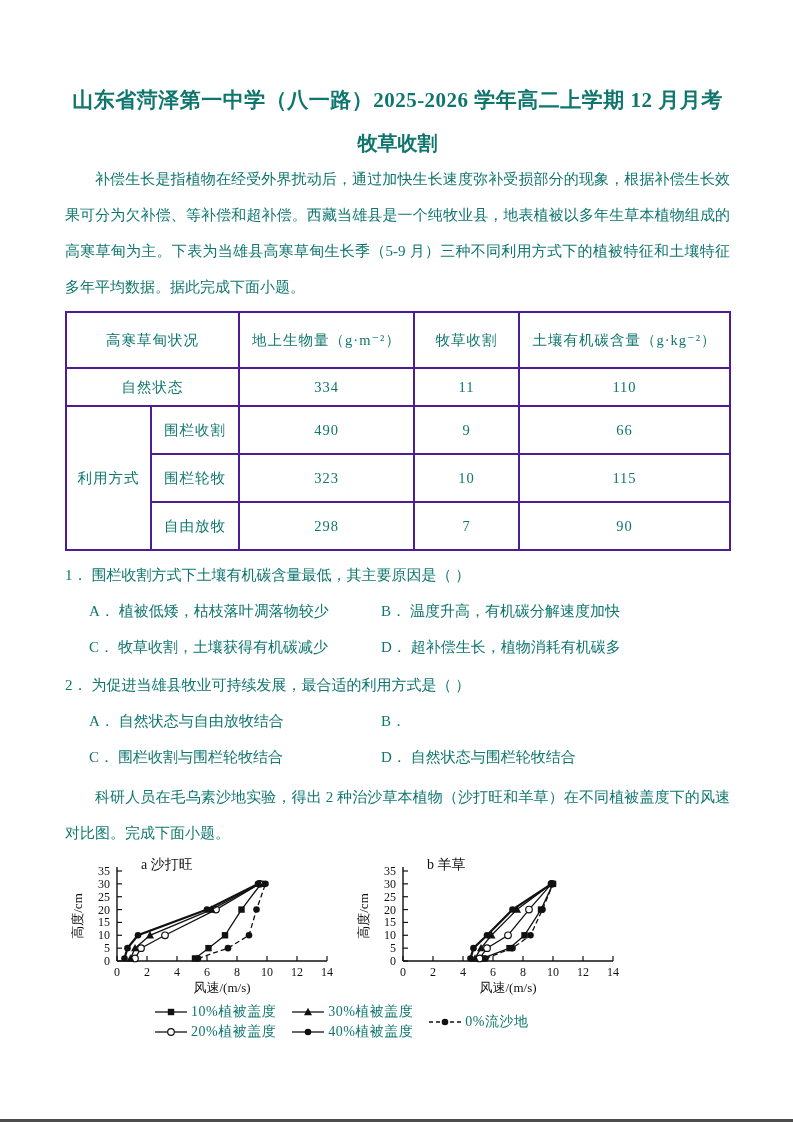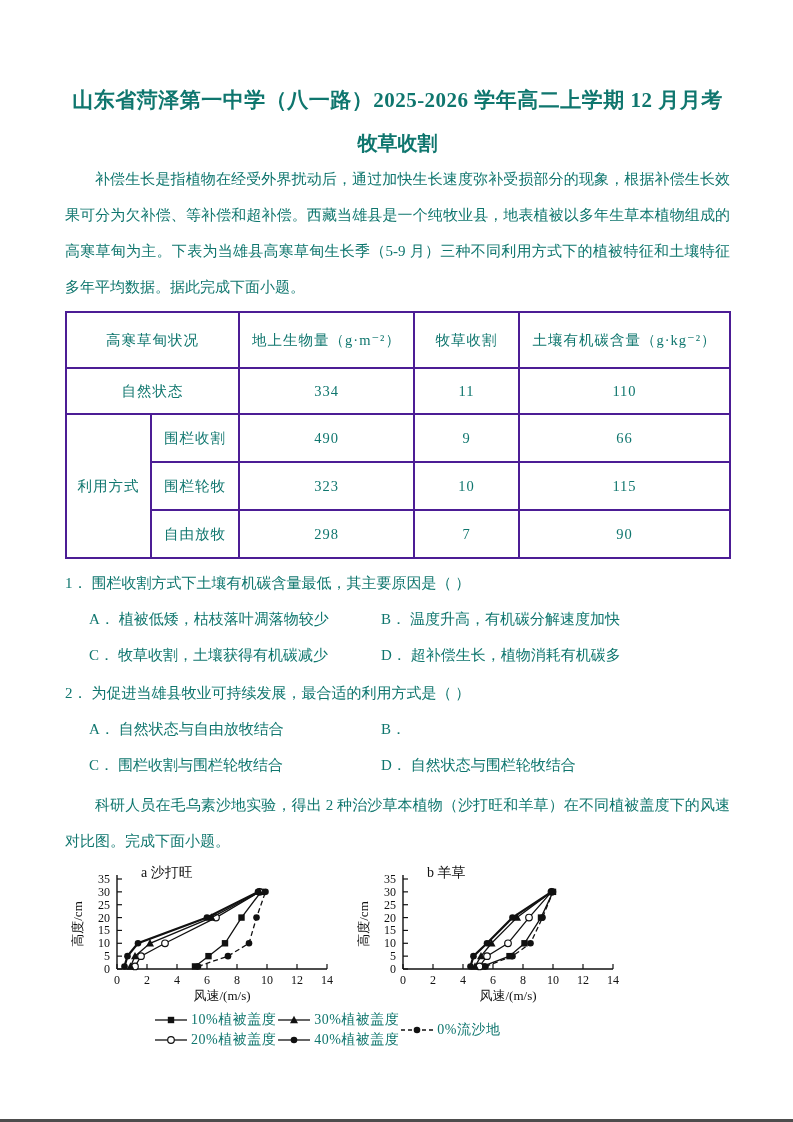--- a/index.html
+++ b/index.html
@@ -71,20 +71,21 @@
   .opt-label{flex:0 0 auto;padding-right:4px;}
   .charts{
     display:flex;
     gap:16px;
     margin:6px 0 0 4px;
   }
   .chart svg text{font-family:"Liberation Serif","DejaVu Serif",serif;fill:#111;}
   .legend{
     display:flex;
     align-items:center;
+    gap:14px;
     margin:0 0 0 88px;
     font-size:14px;
   }
   .legend-col{display:flex;flex-direction:column;gap:2px;}
   .legend-item{display:flex;align-items:center;white-space:nowrap;}
   .legend-item svg{display:block;margin-right:2px;}
   .legend-label{letter-spacing:0.5px;}
   .bottom-edge{
     position:absolute;left:0;bottom:0;width:100%;height:3px;background:#4d4d4d;
   }
@@ -108,21 +109,21 @@
         <col style="width:105px">
         <col style="width:211px">
     </colgroup>
     <tbody>
         <tr class="h-row">
       <th colspan="2">高寒草甸状况</th>
       <th>地上生物量（g·m⁻²）</th>
       <th>牧草收割</th>
       <th>土壤有机碳含量（g·kg⁻²）</th>
     </tr>
-    <tr class="r-row" style="height:46px">
+    <tr class="r-row" style="height:38px">
       <td colspan="2">自然状态</td>
       <td>334</td>
       <td>11</td>
       <td>110</td>
     </tr>
     <tr class="r-row">
       <td rowspan="3">利用方式</td>
       <td>围栏收割</td>
       <td>490</td>
       <td>9</td>

